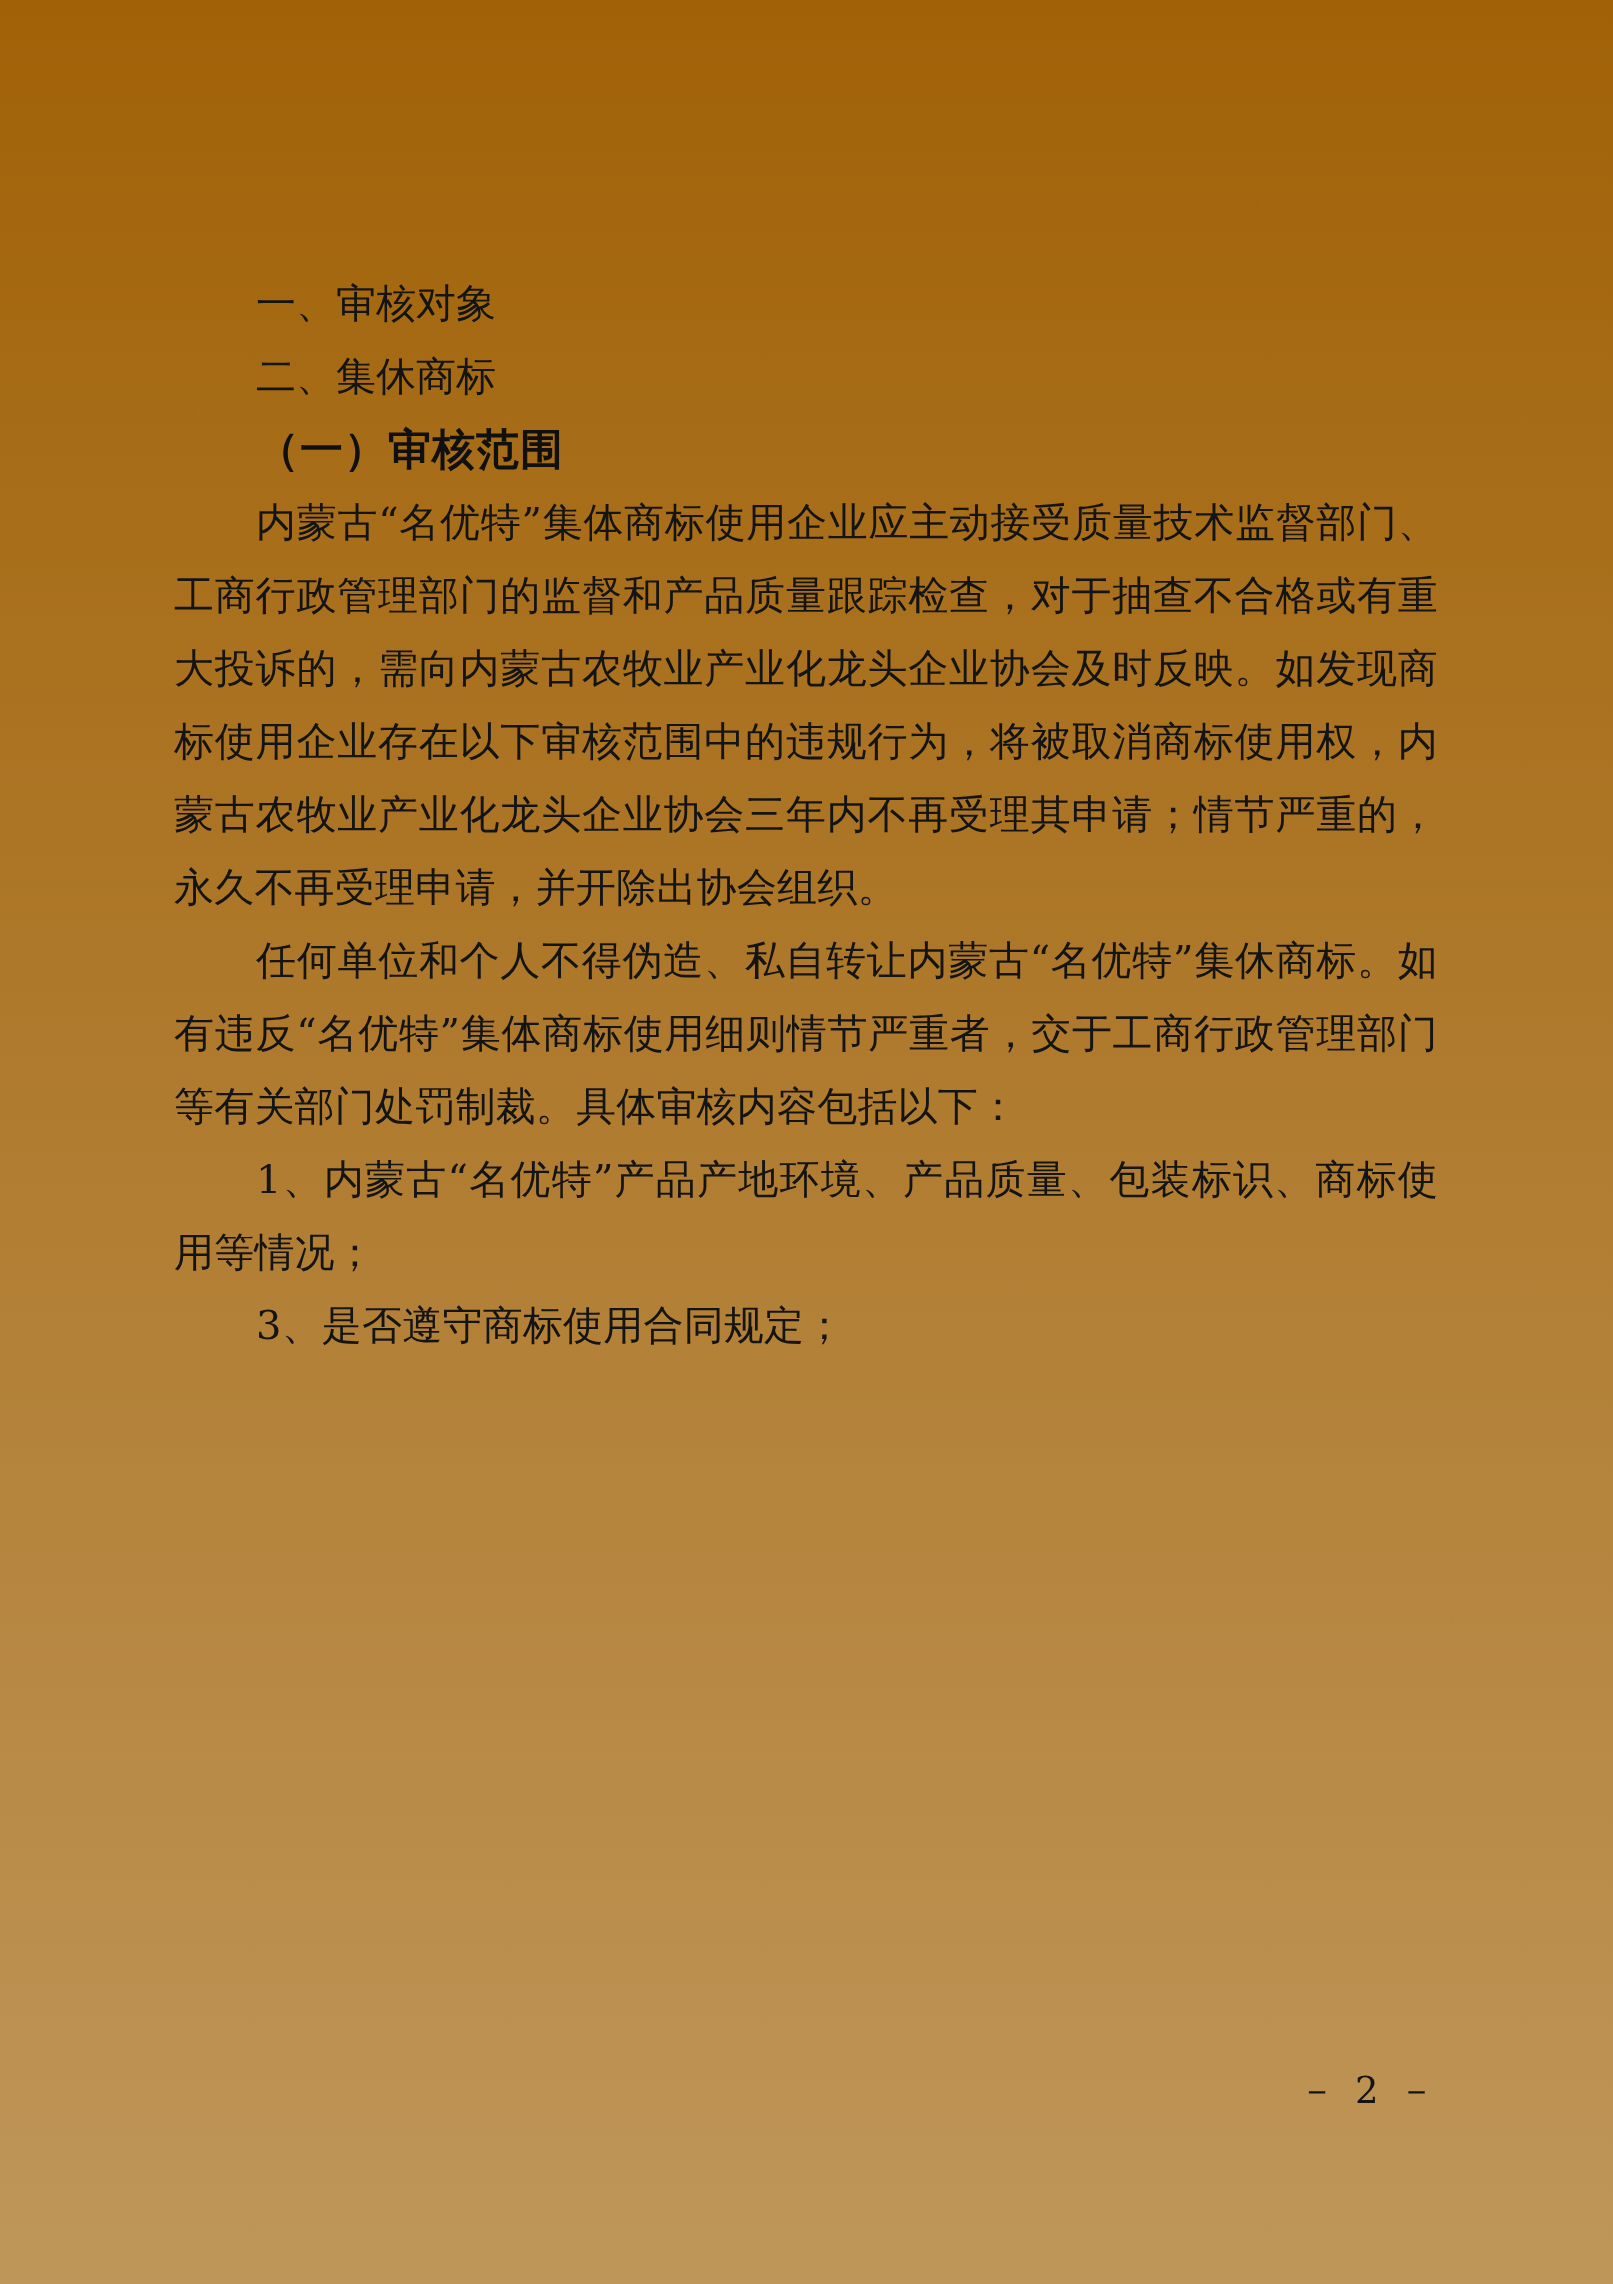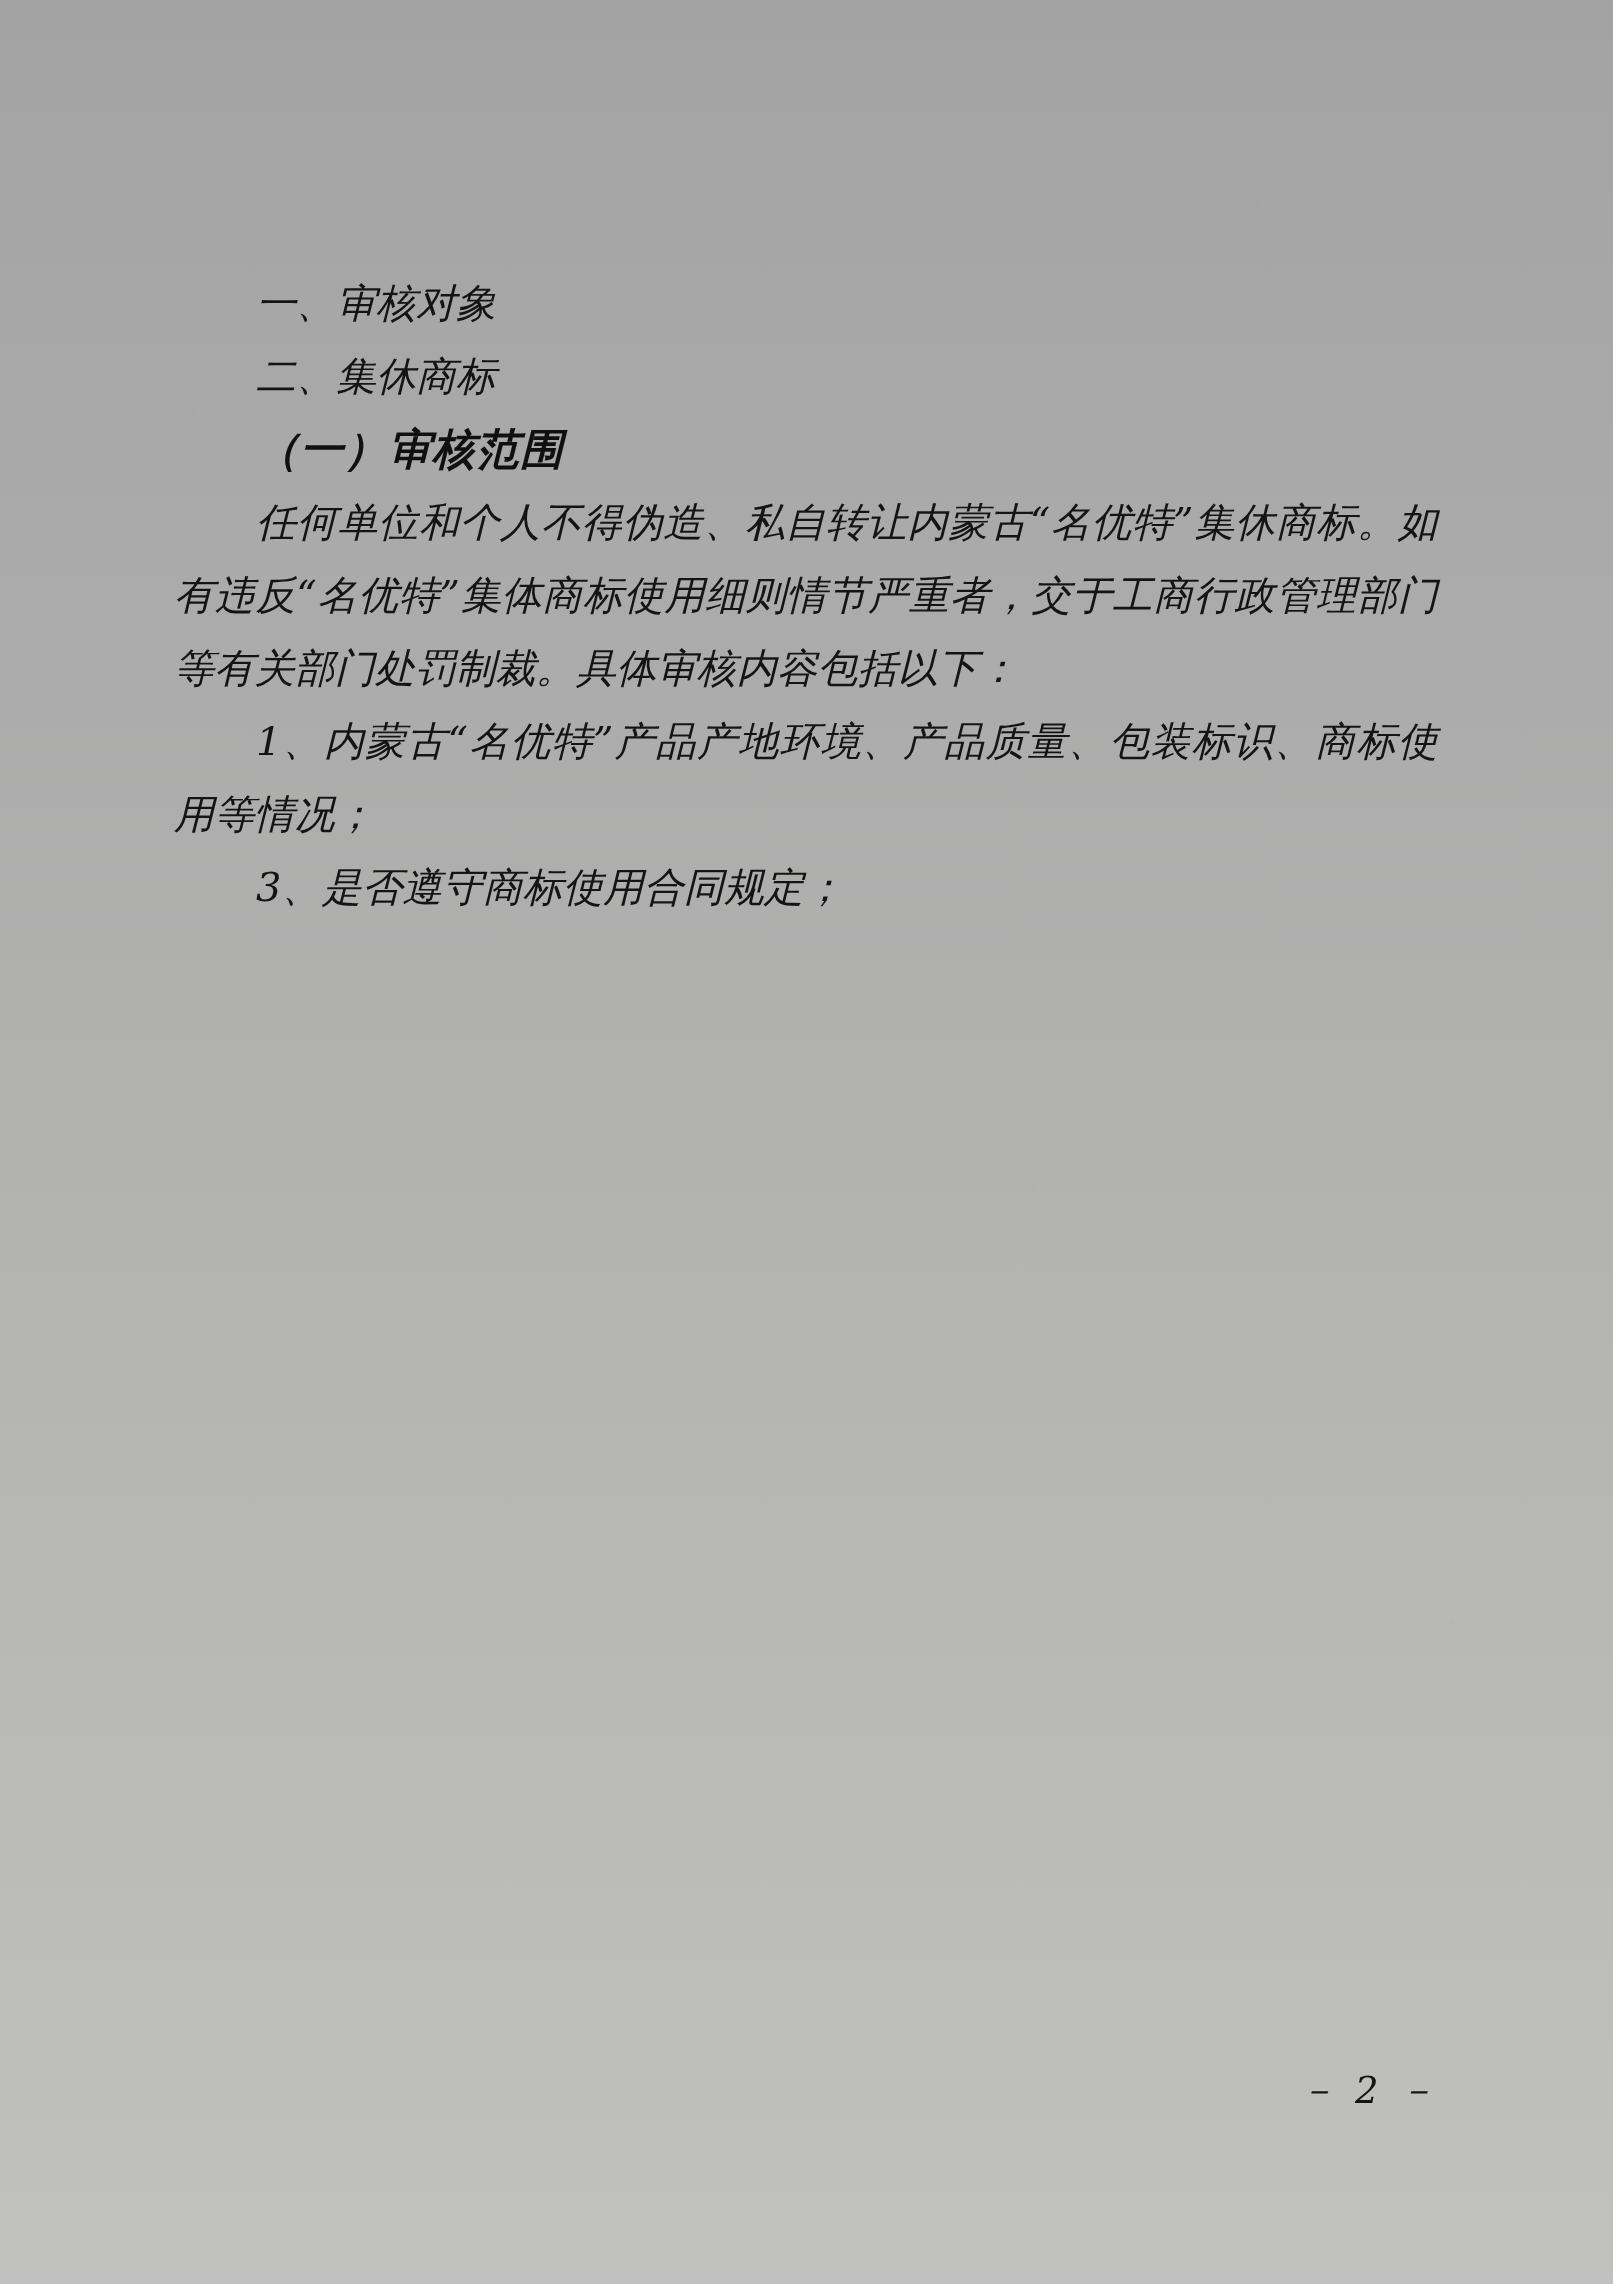--- a/index.html
+++ b/index.html
@@ -12,22 +12,21 @@
     height: 2285px;
     position: relative;
     font-family: "DejaVu Serif", "Liberation Serif", serif;
     color: #1a1a1a;
     overflow: hidden;
   }
   
   .page {
     position: absolute;
     inset: 0;
-    background: #a3a3a3;
-    font-style: italic;
+    background: #a16207;
   }
   .paper-noise {
     position: absolute;
     inset: 0;
     pointer-events: none;
     background:
       radial-gradient(circle at 12% 18%, rgba(0,0,0,0.012) 0 2px, rgba(0,0,0,0) 2.9px),
       radial-gradient(circle at 78% 9%, rgba(0,0,0,0.010) 0 2px, rgba(0,0,0,0) 2.9px),
       radial-gradient(circle at 64% 52%, rgba(0,0,0,0.010) 0 2px, rgba(0,0,0,0) 2.9px),
       radial-gradient(circle at 90% 71%, rgba(0,0,0,0.010) 0 2px, rgba(0,0,0,0) 2.9px),
@@ -87,20 +86,21 @@
 
   <div class="content">
 
     <p class="heading-num">一、审核对象</p>
 
 
     <p class="heading-num">二、集休商标</p>
 
     <p class="heading-bold">（一）审核范围</p>
 
+    <p class="para indent2">内蒙古“名优特”集体商标使用企业应主动接受质量技术监督部门、工商行政管理部门的监督和产品质量跟踪检查，对于抽查不合格或有重大投诉的，需向内蒙古农牧业产业化龙头企业协会及时反映。如发现商标使用企业存在以下审核范围中的违规行为，将被取消商标使用权，内蒙古农牧业产业化龙头企业协会三年内不再受理其申请；情节严重的，永久不再受理申请，并开除出协会组织。</p>
 
     <p class="para indent2">任何单位和个人不得伪造、私自转让内蒙古“名优特”集休商标。如有违反“名优特”集体商标使用细则情节严重者，交于工商行政管理部门等有关部门处罚制裁。具体审核内容包括以下：</p>
 
     <p class="para indent2">1、内蒙古“名优特”产品产地环境、产品质量、包装标识、商标使用等情况；</p>
 
 
     <p class="para indent2">3、是否遵守商标使用合同规定；</p>
 
 
   </div>

